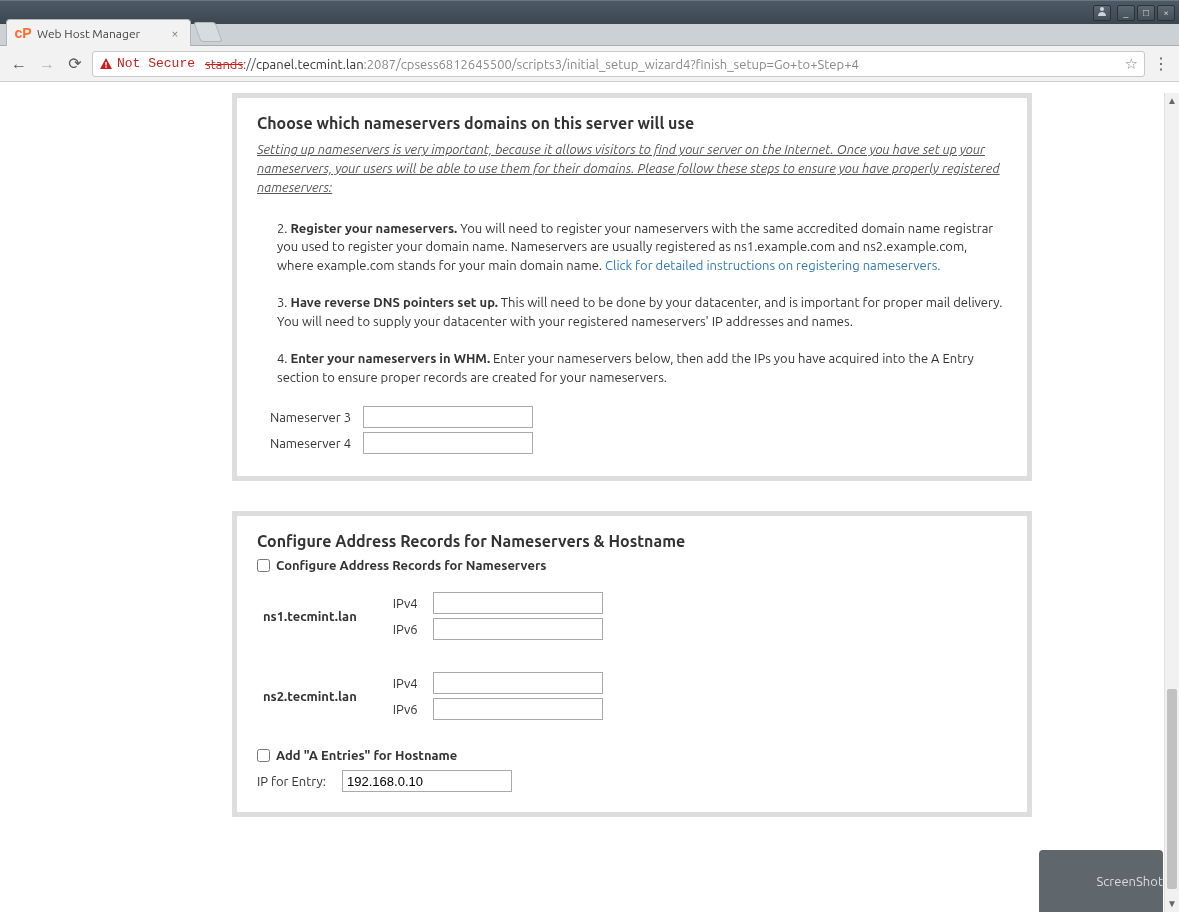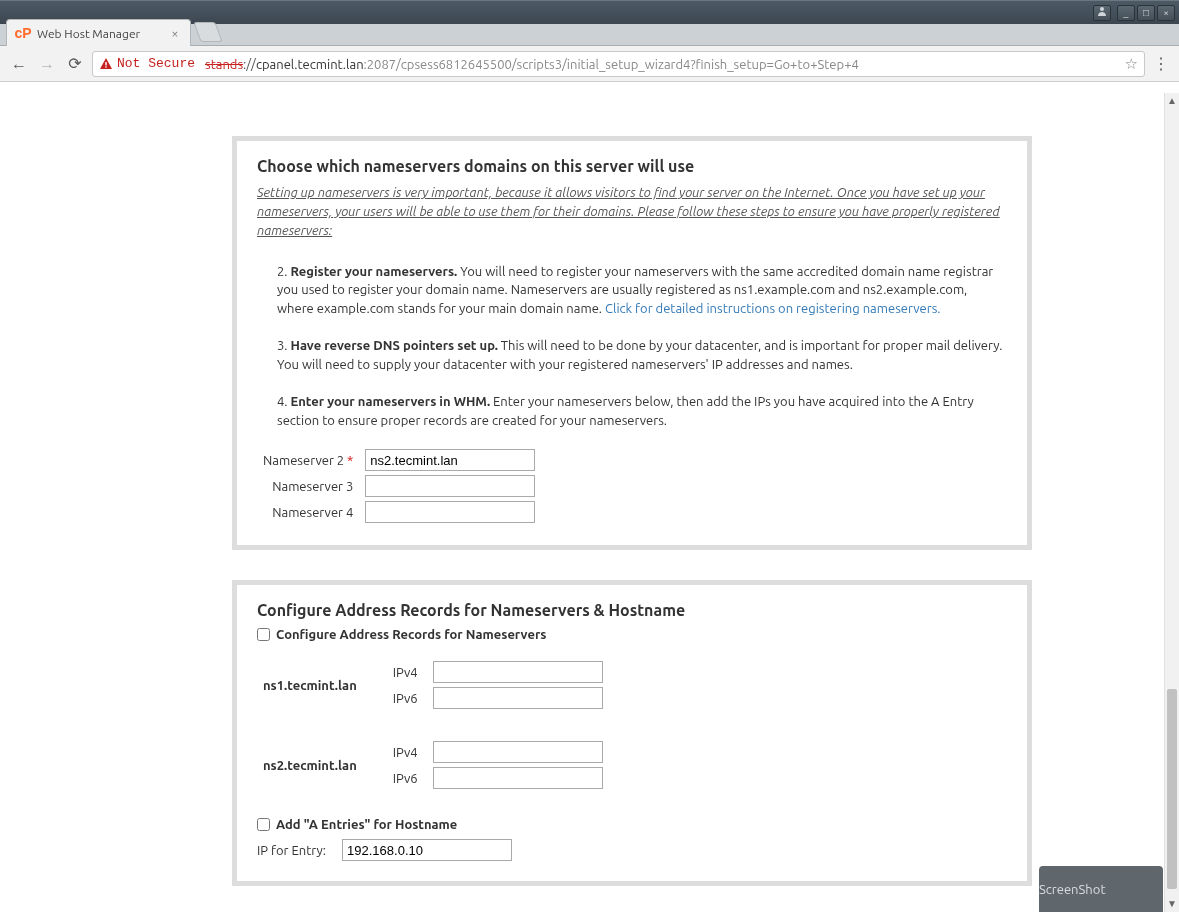--- a/index.html
+++ b/index.html
@@ -120,21 +120,20 @@
     .viewport {
       position: absolute;
       top: 93px; bottom: 0; left: 0; right: 0;
       background: #fff;
       display: flex;
     }
     .scrollarea {
       flex: 1;
       overflow: hidden;
       position: relative;
-      margin-top: 43px;
     }
     .page-content {
       width: 1140px;
       margin: 0 auto;
       padding: 0 0 30px 0;
     }
     .scroll-track {
       width: 15px;
       background: #f1f1f1;
       border-left: 1px solid #e1e1e1;
@@ -217,24 +216,24 @@
     .ip-row input[type="text"] {
       width: 170px; height: 22px;
       border: 1px solid #aaa;
       padding: 1px 4px; font-size: 13px; background: #fff;
     }
 
     
     .shot-widget {
       position: absolute;
       right: 16px; bottom: 0;
-      height: 46px; width: 124px;
+      height: 62px; width: 124px;
       background: rgba(74,82,88,0.88);
       color: #d7dbde;
-      display: flex; align-items: center; justify-content: flex-start;
+      display: flex; align-items: center; justify-content: flex-end;
       font-size: 13px;
       border-radius: 4px 4px 0 0;
       margin-top: 24px;
     }
   </style>
 </head>
 <body>
 
 <div class="titlebar">
   <div class="winbtn usr">
@@ -297,24 +296,20 @@
             <span>3. </span><b>Have reverse DNS pointers set up.</b><span> This will need to be done by your datacenter, and is important for proper mail delivery. You will need to supply your datacenter with your registered nameservers' IP addresses and names.</span>
           </li>
           <li>
             <span>4. </span><b>Enter your nameservers in WHM.</b><span> Enter your nameservers below, then add the IPs you have acquired into the A Entry section to ensure proper records are created for your nameservers.</span>
           </li>
         </ol>
 
         <table class="ns-table">
           <tbody>
           <tr>
-            <td class="lbl"><span>Nameserver 2</span> <span class="req">*</span></td>
-            <td><input type="text" value="ns2.tecmint.lan" style=""></td>
-          </tr>
-          <tr>
             <td class="lbl"><span>Nameserver 3</span></td>
             <td><input type="text" value="" style=""></td>
           </tr>
           <tr>
             <td class="lbl"><span>Nameserver 4</span></td>
             <td><input type="text" value="" style=""></td>
           </tr>
         </tbody>
           </table>
       </div>

